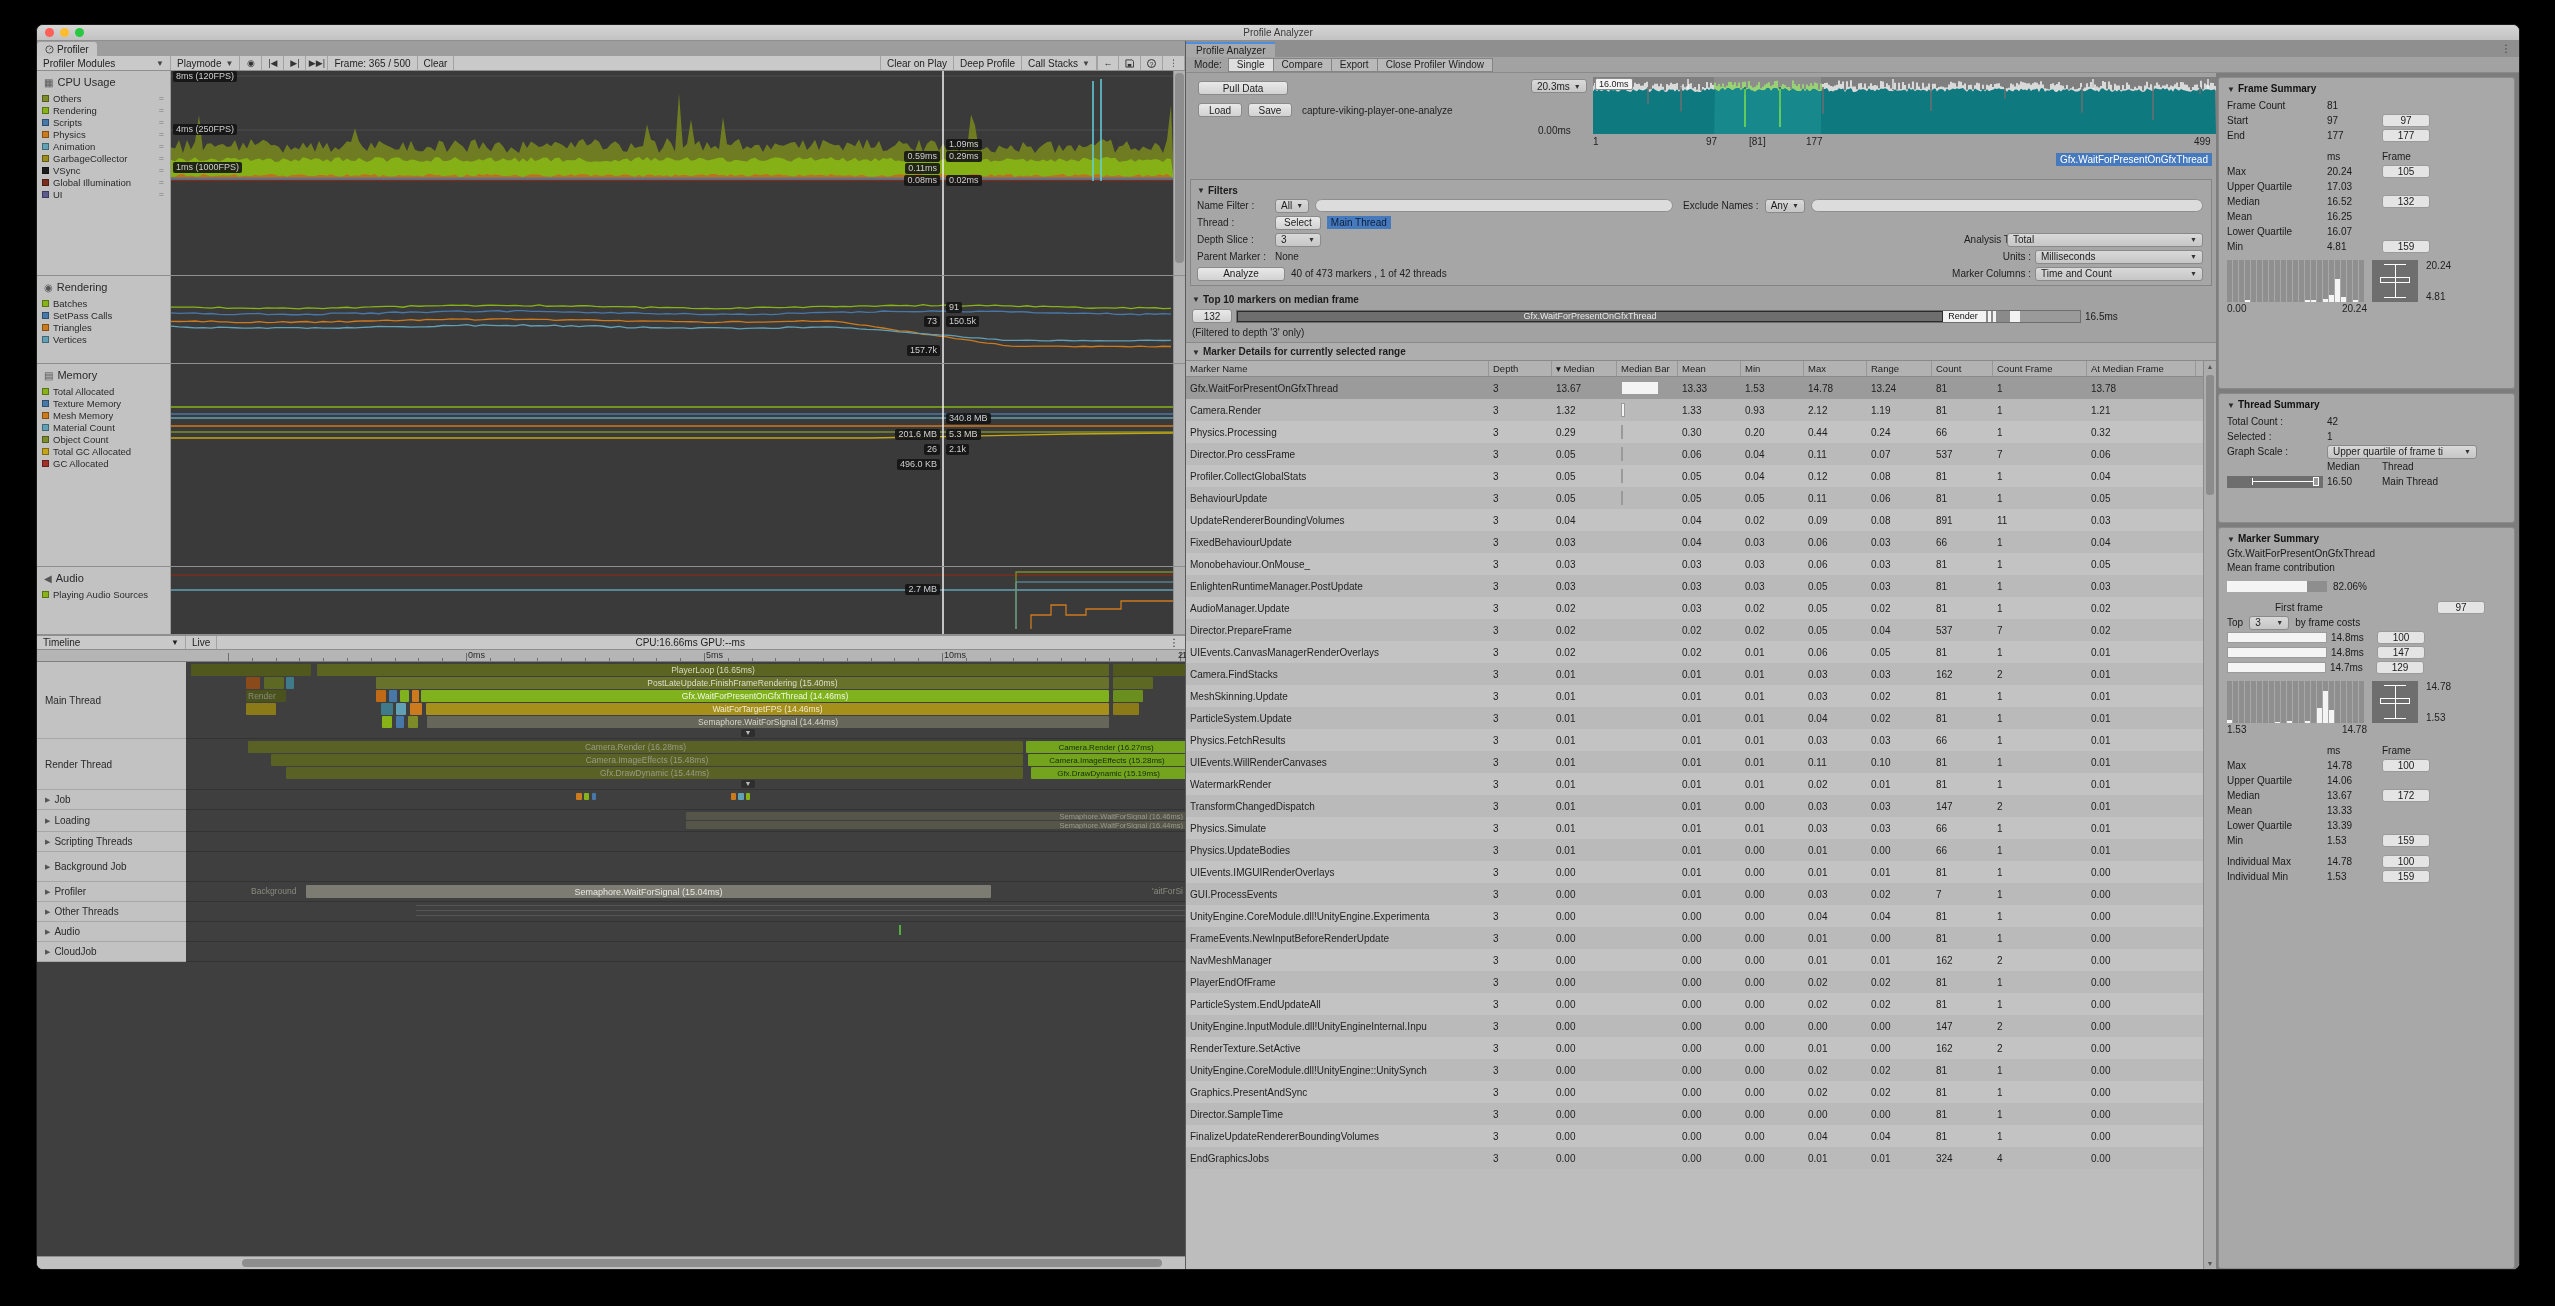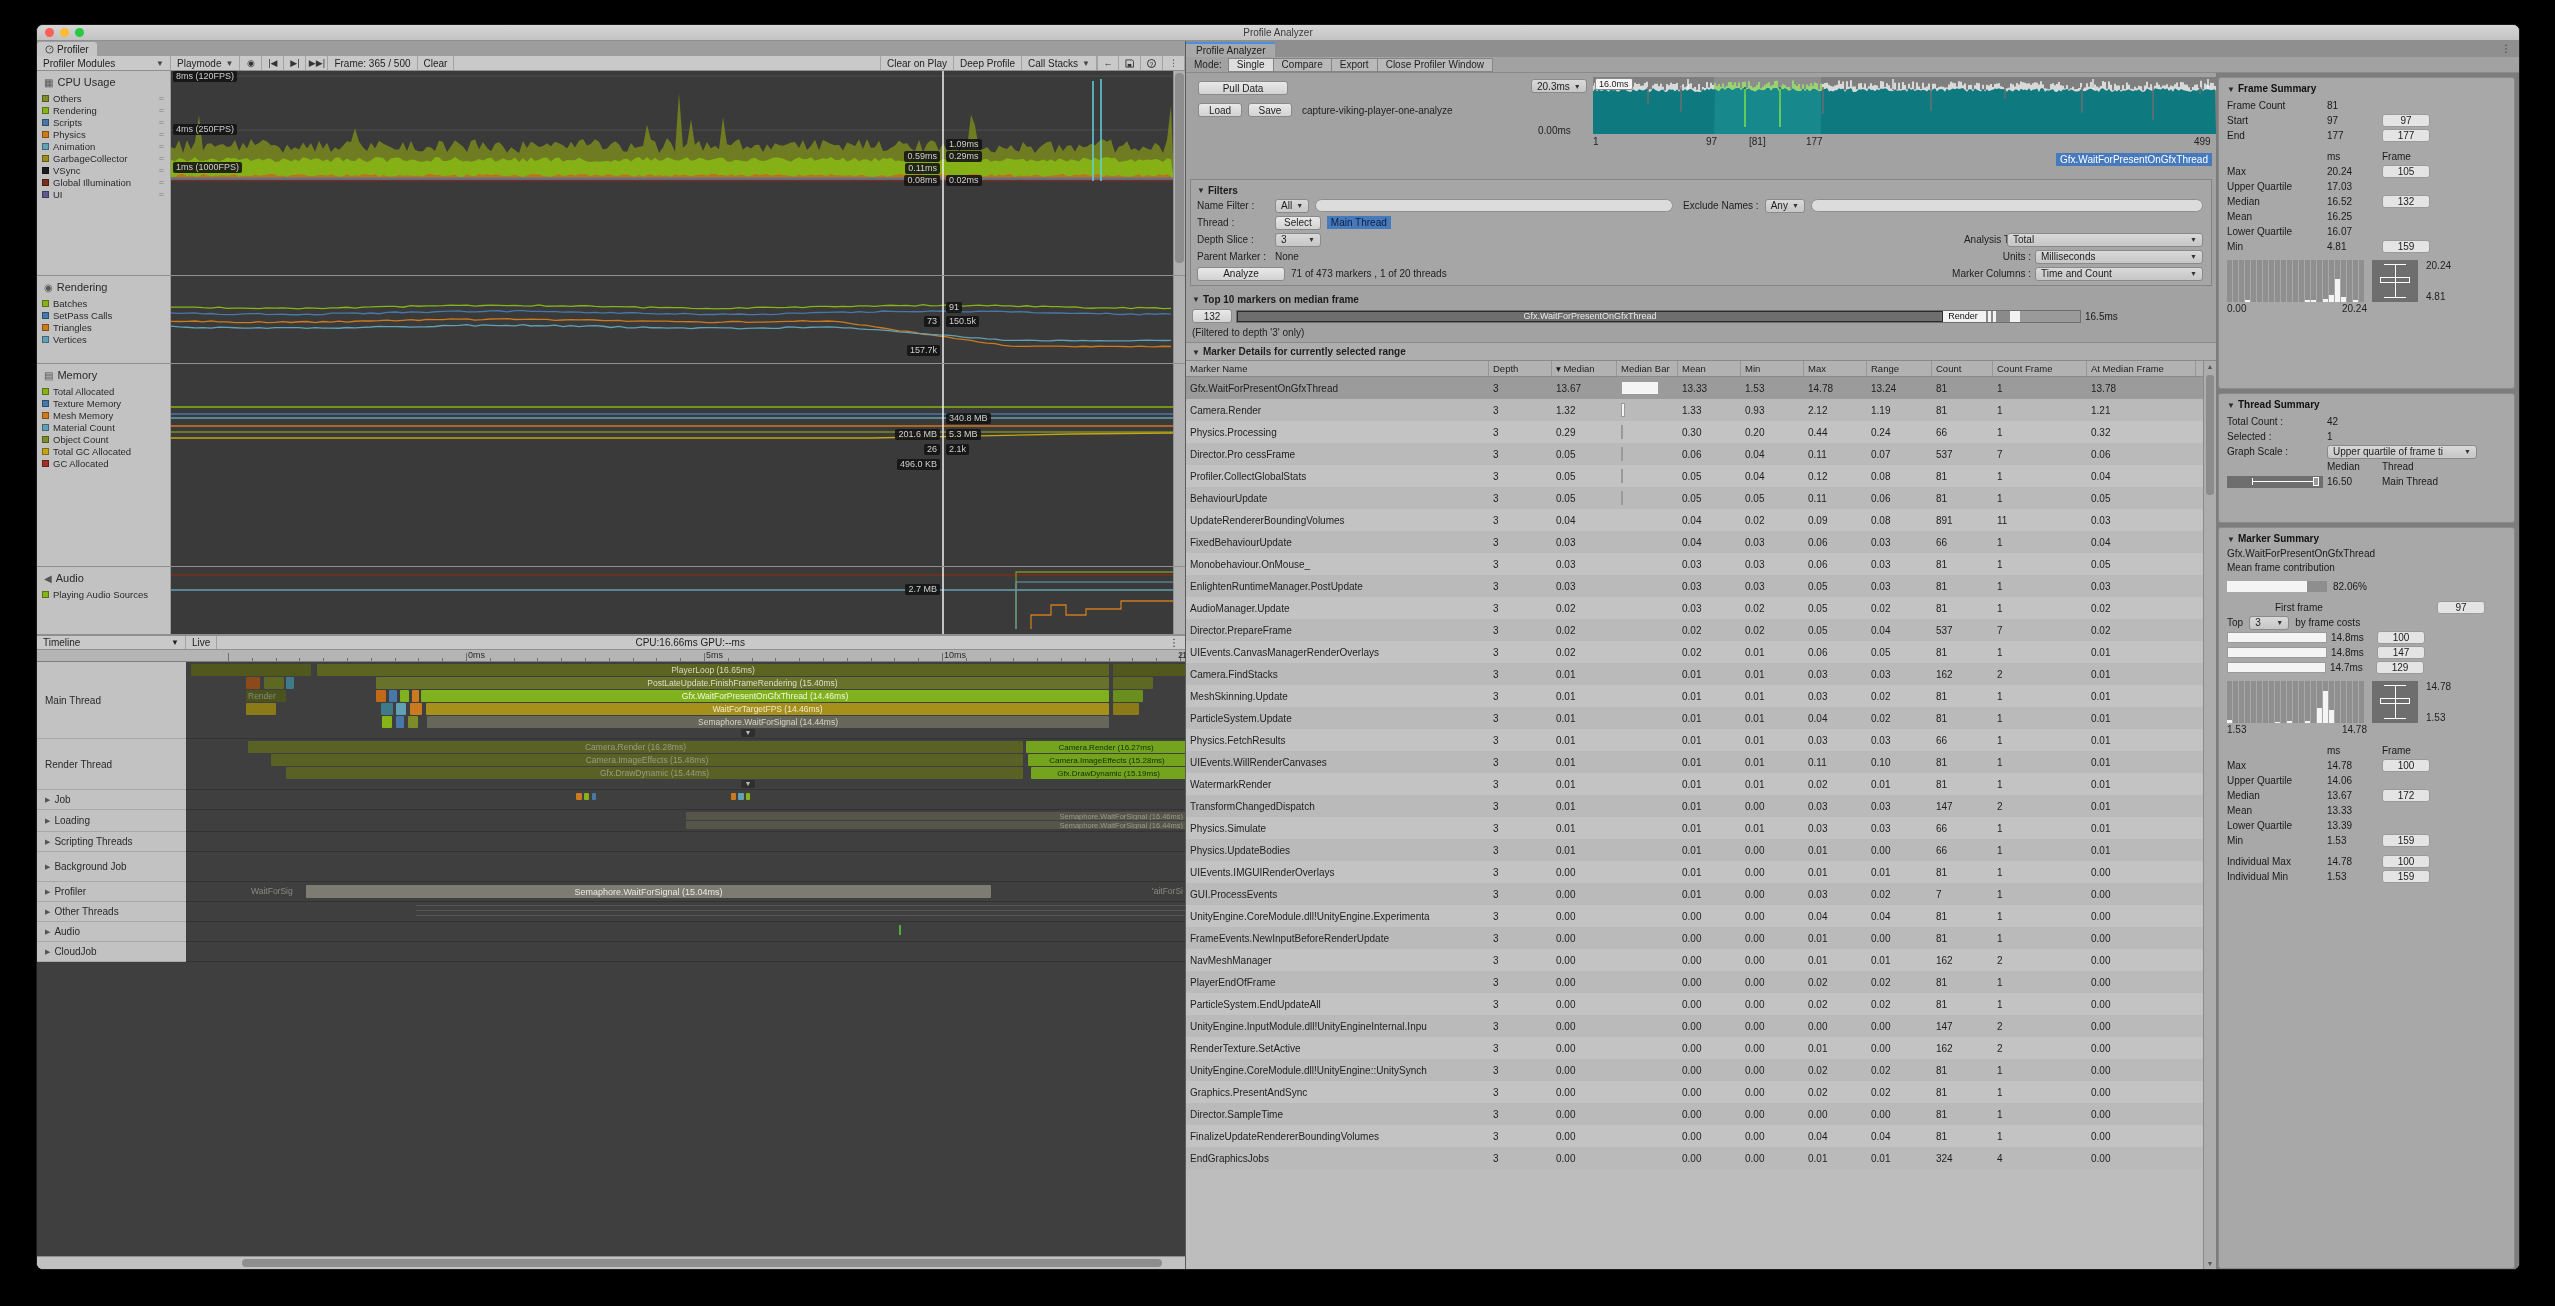--- a/index.html
+++ b/index.html
@@ -519,21 +519,21 @@
             </div>
             <div class="trow" style="top: 170px; height: 20px;">
               <div class="tlanes" style="height: 20px; top: 0px; position: absolute;"></div>
               <div class="tname" style="height: 20px;">
                 <span style="font-size: 7px; color: rgb(85, 85, 85);">▶</span>
                 <span>Scripting Threads</span>
               </div>
             </div>
             <div class="trow" style="top: 220px; height: 20px;">
               <div class="tlanes" style="height: 20px; top: 0px; position: absolute;">
-                <div style="position: absolute; left: 65px; top: 4px; font-size: 8.5px; color: rgb(138, 138, 128);">WaitForSig</div>
+                <div style="position: absolute; left: 65px; top: 4px; font-size: 8.5px; color: rgb(138, 138, 128);">Background</div>
                 <div class="bar" style="left: 120px; top: 3px; width: 685px; height: 13px; background: rgb(124, 124, 114); color: rgb(232, 232, 226); font-size: 9px;">Semaphore.WaitForSignal (15.04ms)</div>
                 <div style="position: absolute; right: 2px; top: 4px; font-size: 8.5px; color: rgb(138, 138, 128);">'aitForSi</div>
               </div>
               <div class="tname" style="height: 20px;">
                 <span style="font-size: 7px; color: rgb(85, 85, 85);">▶</span>
                 <span>Profiler</span>
               </div>
             </div>
             <div class="trow" style="top: 240px; height: 20px;">
               <div class="tlanes" style="height: 20px; top: 0px; position: absolute;">
@@ -990,21 +990,21 @@
              <span style="position:absolute;right:174px">Units :</span>
              <span class="dd" style="position:absolute;right:2px;width:168px">
                     <span>Milliseconds</span>
                     <span class="arr" style="margin-left:auto">▼</span>
                   </span>
            </div>
            <div class="frow">
              <span class="btn" style="width:88px">
                     <span>Analyze</span>
                   </span>
-             <span>71 of 473 markers , 1 of 20 threads</span>
+             <span>40 of 473 markers , 1 of 42 threads</span>
              <span style="position:absolute;right:174px">Marker Columns :</span>
              <span class="dd" style="position:absolute;right:2px;width:168px">
                     <span>Time and Count</span>
                     <span class="arr" style="margin-left:auto">▼</span>
                   </span>
            </div>
          </div>
          <div class="top10">
            <div style="display:flex;align-items:center;height:14px">
                   <span class="tri">▼</span>

